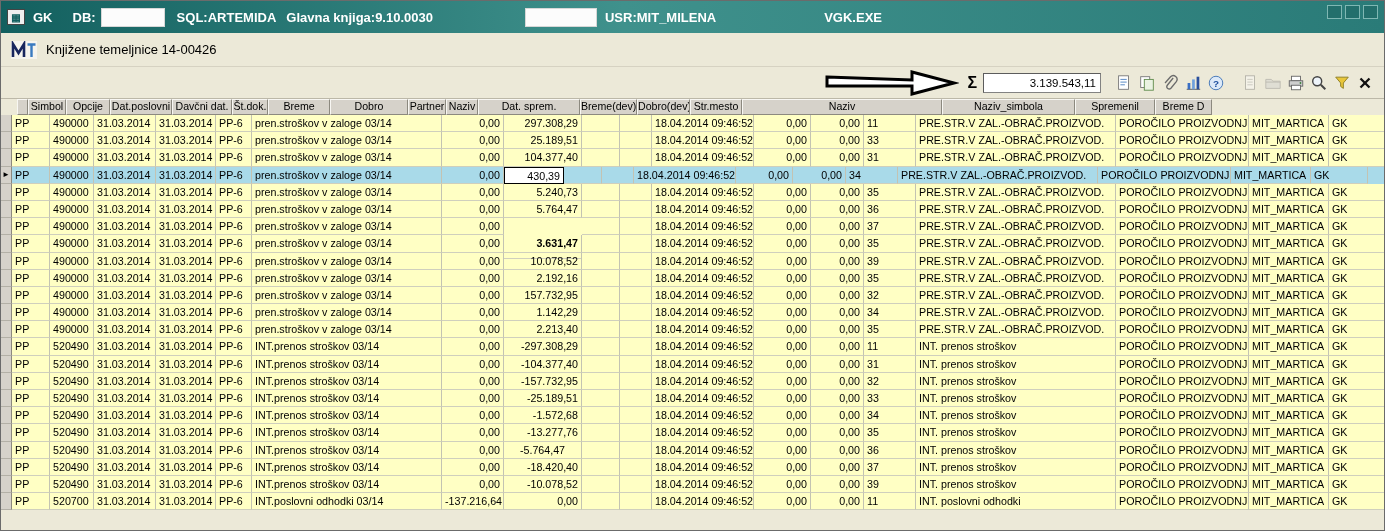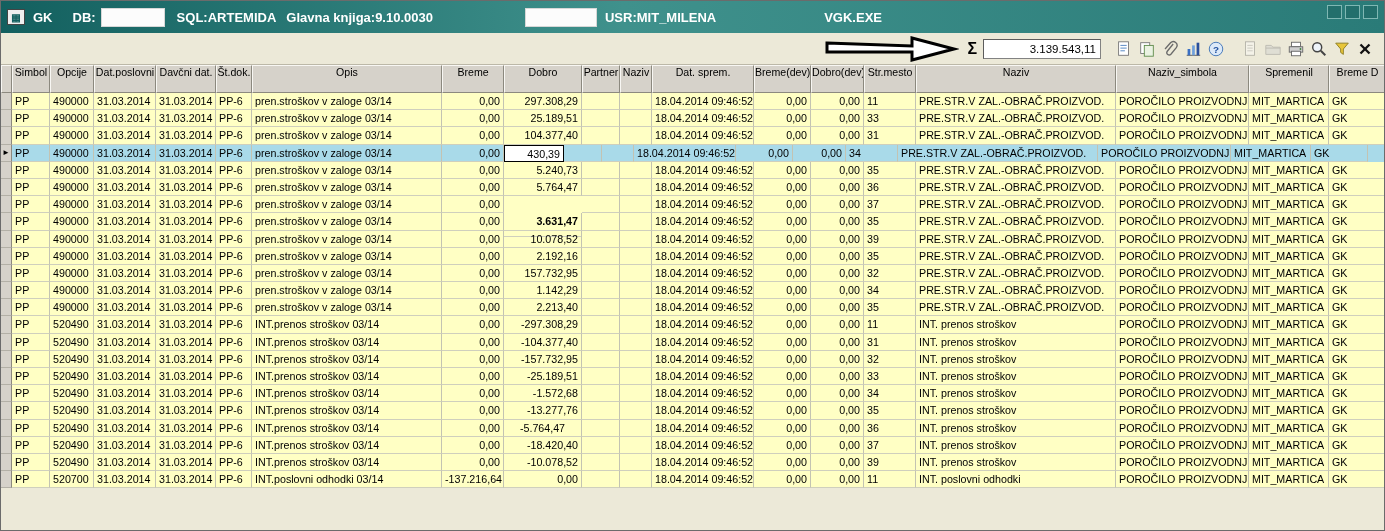--- a/index.html
+++ b/index.html
@@ -35,21 +35,21 @@
   .sigma { font-size:16px; font-weight:bold; margin:0 6px 0 8px; }
   .sumfield { width:118px; height:20px; background:#fff; border:1px solid #828282;
               border-top-color:#5c5c5c; border-left-color:#5c5c5c; font-family:inherit;
               font-size:11.5px; text-align:right; padding:0 4px; }
   .icon-group { display:flex; gap:1px; margin-left:12px; }
   .tool-btn { width:22px; height:22px; display:inline-flex; align-items:center; justify-content:center; }
   .tool-btn.disabled { opacity:.42; filter:grayscale(1); }
 
   
   .grid { background:#ece9d8; }
-  .grid-header { display:flex; height:28px; }
+  .grid-header { display:flex; height:16px;padding-left:16px; }
   .hmarker { width:11px; flex:none; background:#d6d2ca; border:1px solid;
              border-color:#f8f7f3 #8c897f #8c897f #f8f7f3; }
   .hcell { flex:none; background:#d6d2ca; border:1px solid; border-color:#f8f7f3 #8c897f #8c897f #f8f7f3;
            font-size:10.6px; line-height:13px; text-align:center; overflow:hidden; white-space:nowrap; }
   .grid-row { display:flex; height:17.2px; background:#ffffc4; }
   .grid-row.row-selected { background:#a9dae9; }
   .marker { width:11px; flex:none; background:#d6d2ca; border-right:1px solid #8c897f;
             border-bottom:1px solid #b3b0a6; font-size:8px; line-height:16px; text-align:center; color:#000; }
   .cell { flex:none; font-size:10.7px; line-height:16px; padding:0 3px; overflow:hidden; white-space:nowrap;
           border-right:1px solid #c3c3b2; border-bottom:1px solid #cfcfbd; }
@@ -72,20 +72,30 @@
     <span class="seg">USR:MIT_MILENA</span>
     <span class="seg" style="margin-left:108px">VGK.EXE</span>
     <span class="winbtns">
       <span class="winbtn"></span>
       <span class="winbtn"></span>
       <span class="winbtn"></span>
     </span>
   </div>
 
 
+  <div class="captionrow">
+    <span class="mit-logo">
+      <svg width="26" height="18" viewBox="0 0 26 18">
+        <rect x="0" y="0" width="26" height="18" fill="#f6f4ee"></rect>
+        <path d="M2 16 V3 l5.5 9 5.5-9 V16" stroke="#18265e" stroke-width="2.6" fill="none"></path>
+        <path d="M16.5 3.5 h8 M20.5 3.5 V16" stroke="#3a7ac0" stroke-width="2.4" fill="none"></path>
+      </svg>
+    </span>
+    <span>Knjižene temeljnice 14-00426</span>
+  </div>
 
   <div class="toolrow">
     <span class="arrow-annotation">
       <svg width="135" height="28" viewBox="0 0 135 28">
         <polygon points="3,8 88,11 88,3 130,14 88,25 88,17 3,17" fill="#ffffff" stroke="#000000" stroke-width="3" stroke-linejoin="miter"></polygon>
       </svg>
     </span>
     <span class="sigma">Σ</span>
     <input class="sumfield" readonly="" value="3.139.543,11" style="">
     <span class="icon-group">
@@ -167,21 +177,20 @@
   </div>
 
   <div class="grid">
     <div class="grid-header">
         <div class="hmarker"></div>
         <div class="hcell" style="width: 38px;">Simbol</div>
         <div class="hcell" style="width: 44px;">Opcije</div>
         <div class="hcell" style="width: 62px;">Dat.poslovni</div>
         <div class="hcell" style="width: 60px;">Davčni dat.</div>
         <div class="hcell" style="width: 36px;">Št.dok.</div>
-        <div class="hcell" style="width: 190px;">Opis</div>
         <div class="hcell" style="width: 62px;">Breme</div>
         <div class="hcell" style="width: 78px;">Dobro</div>
         <div class="hcell" style="width: 38px;">Partner</div>
         <div class="hcell" style="width: 32px;">Naziv</div>
         <div class="hcell" style="width: 102px;">Dat. sprem.</div>
         <div class="hcell" style="width: 57px;">Breme(dev)</div>
         <div class="hcell" style="width: 53px;">Dobro(dev)</div>
         <div class="hcell" style="width: 52px;">Str.mesto</div>
         <div class="hcell" style="width: 200px;">Naziv</div>
         <div class="hcell" style="width: 133px;">Naziv_simbola</div>

